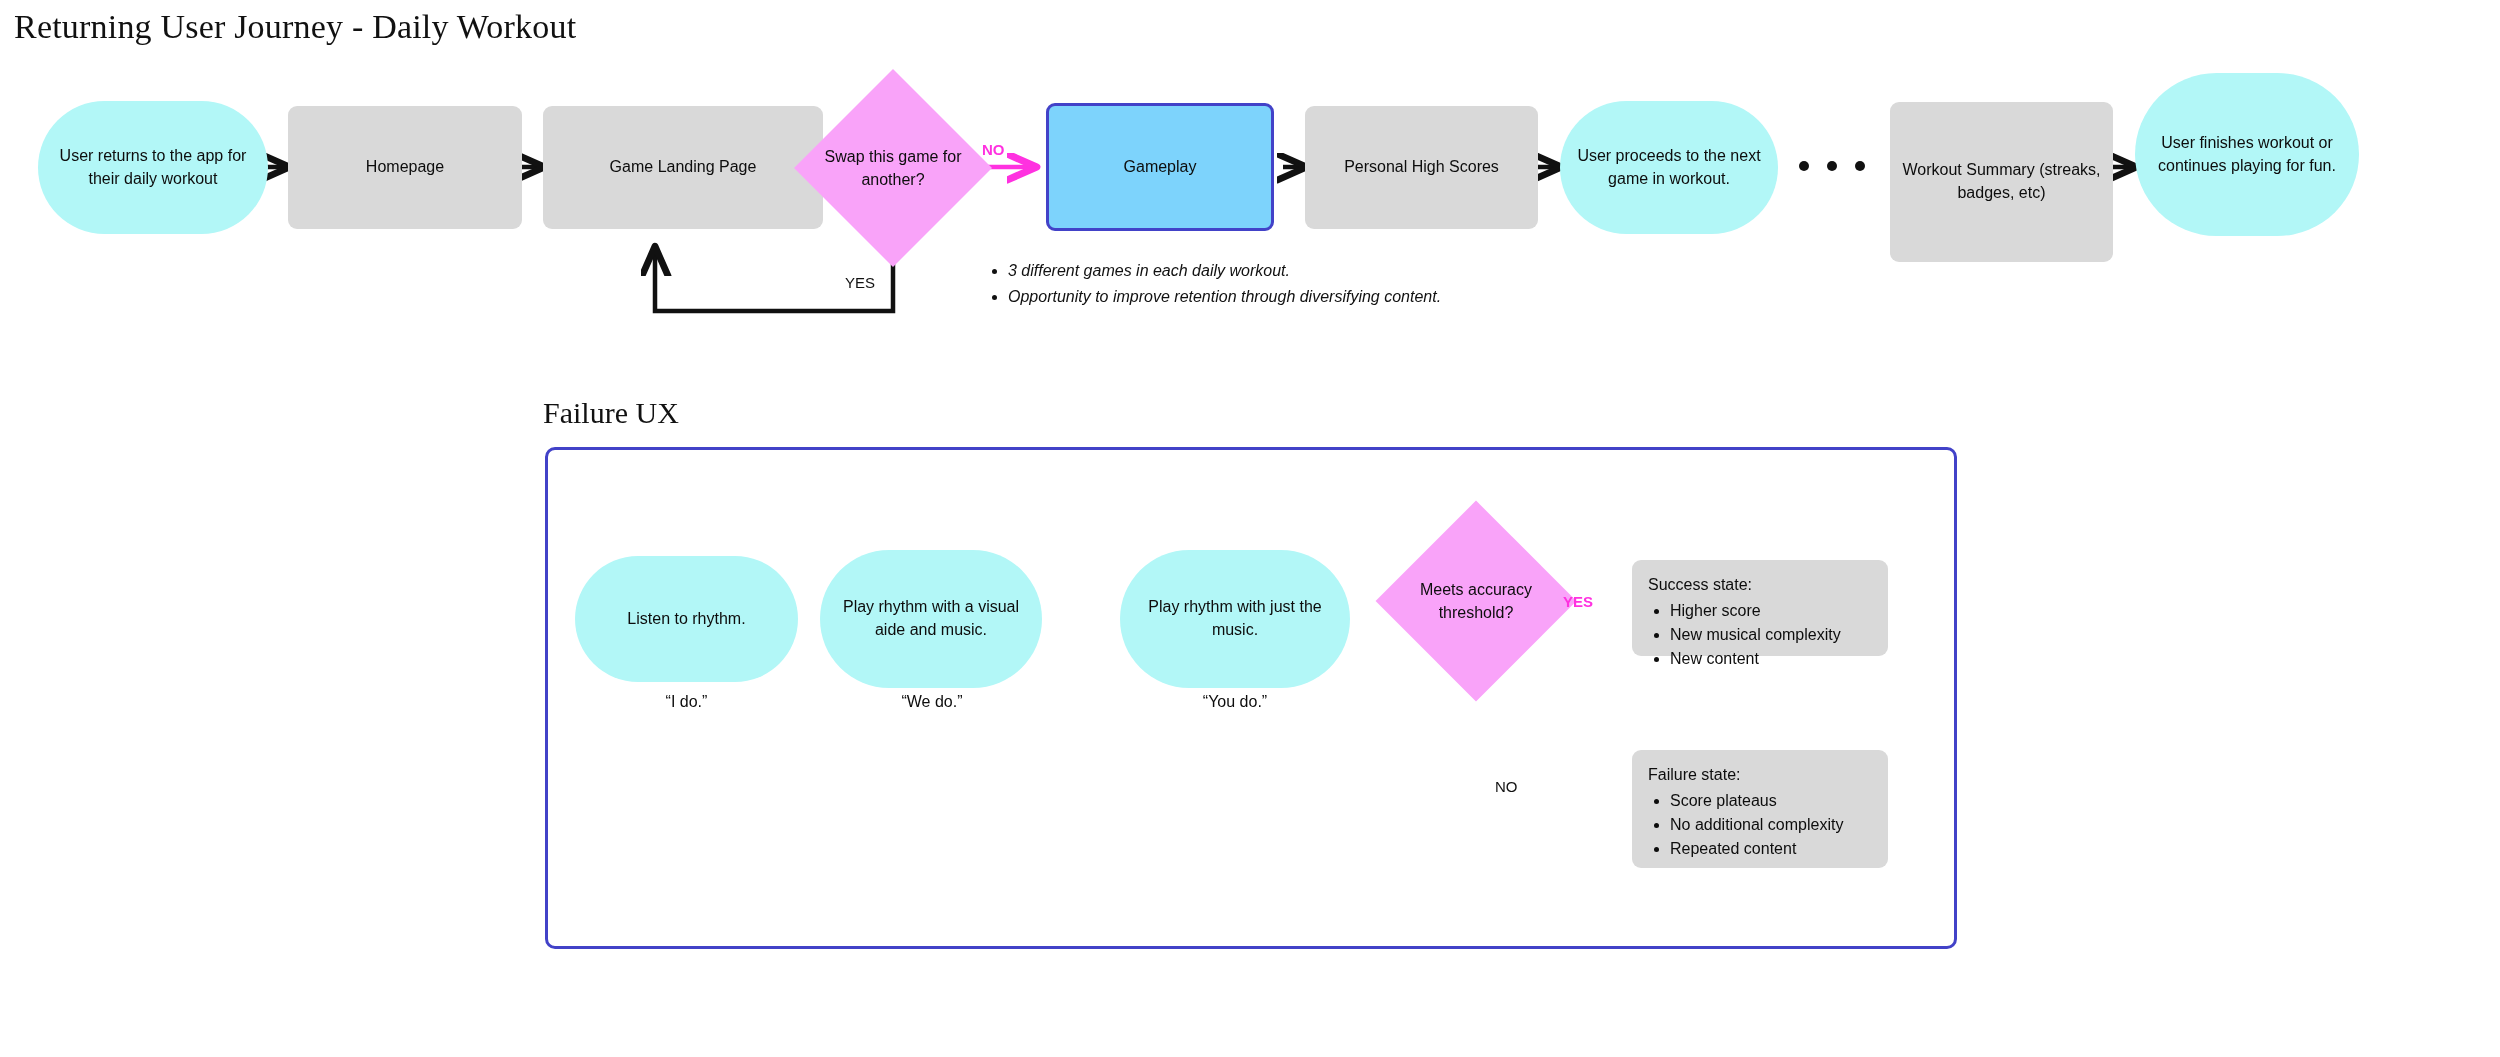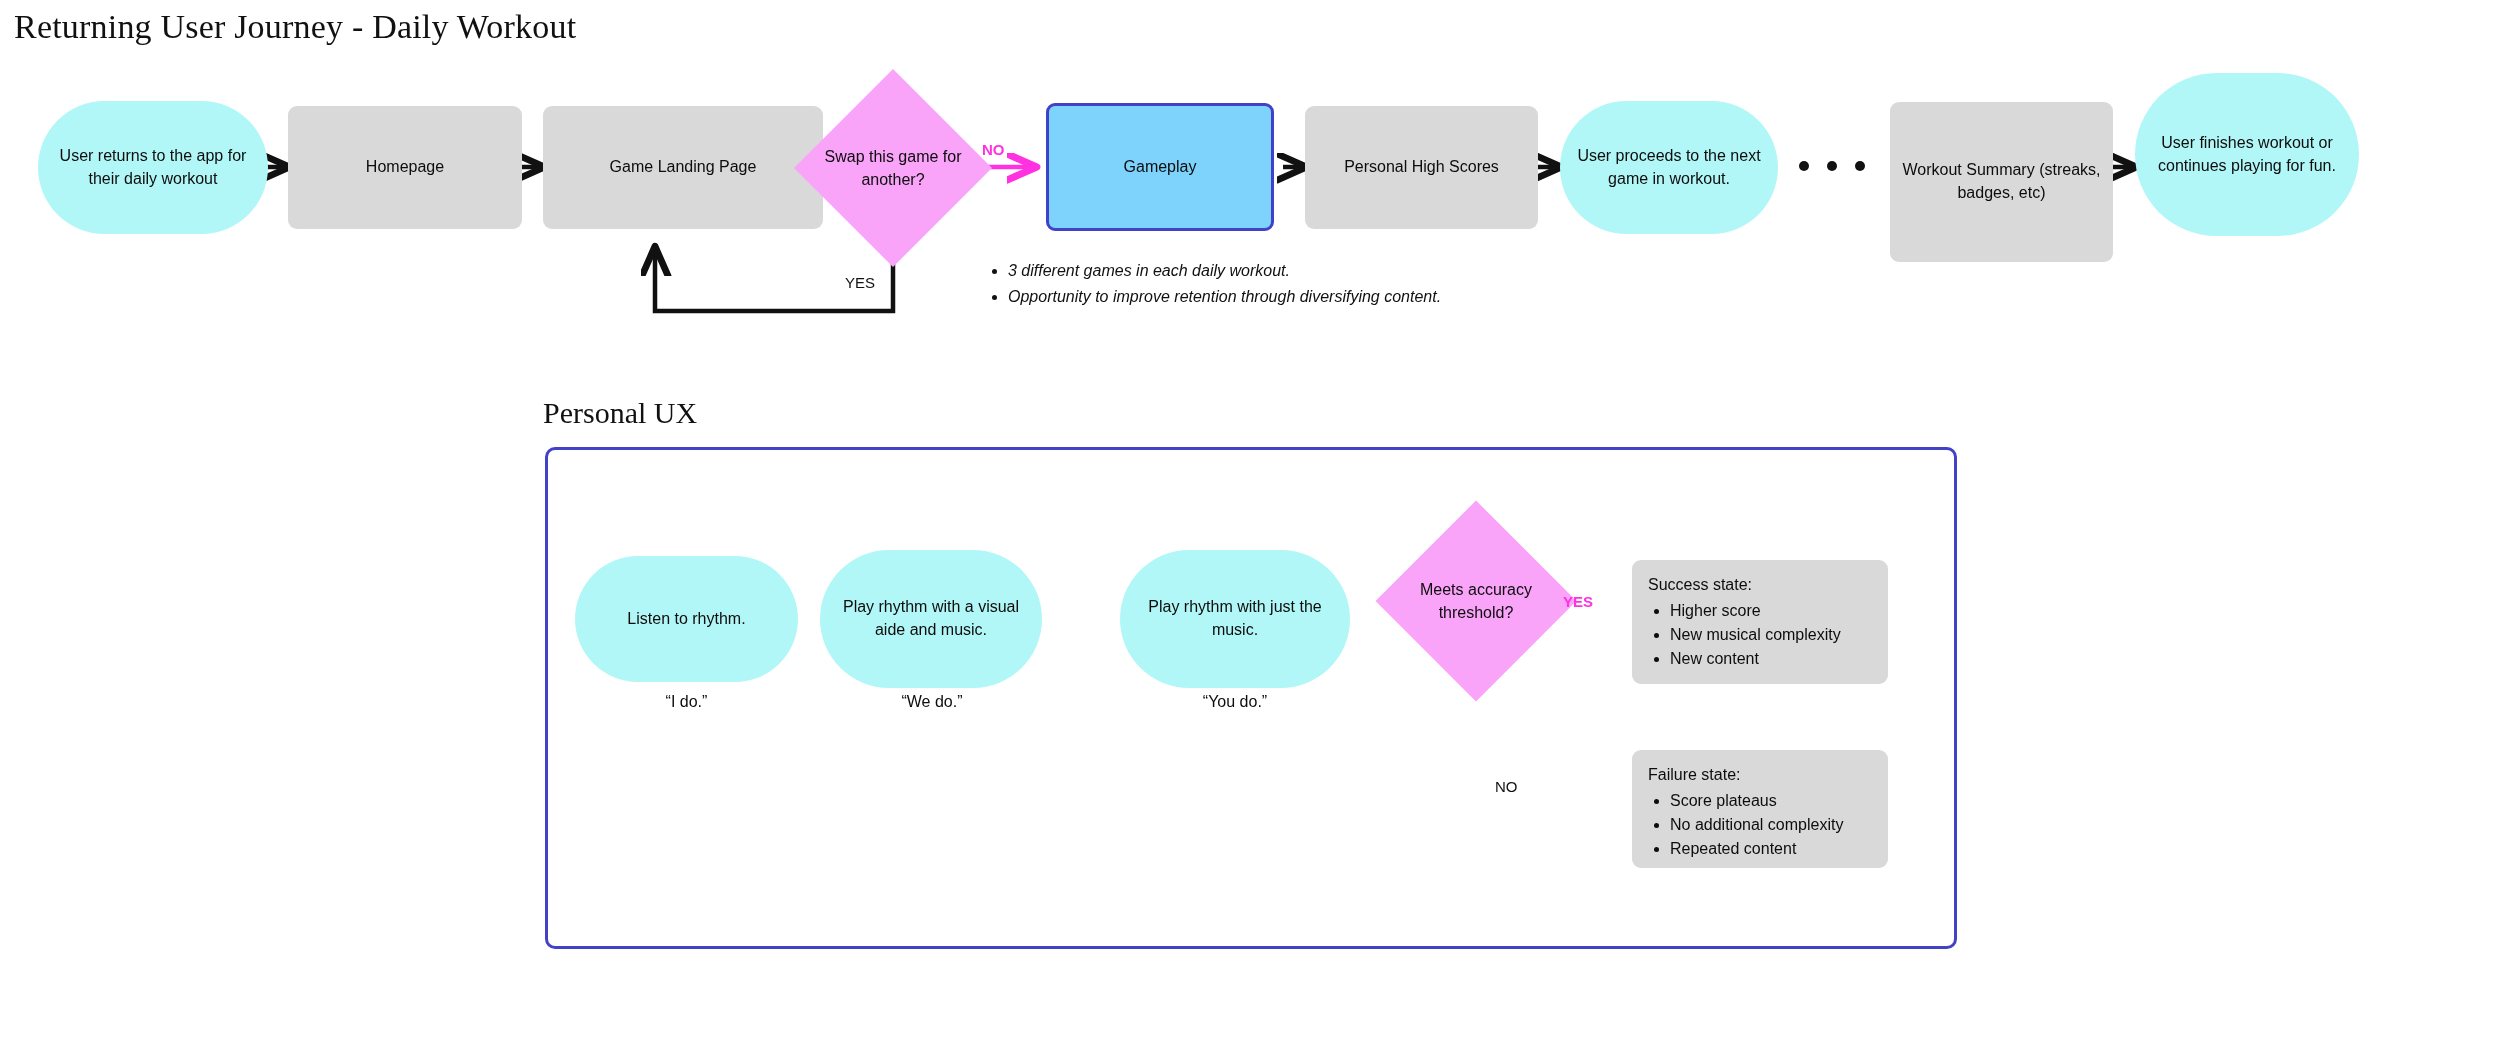--- a/index.html
+++ b/index.html
@@ -217,21 +217,21 @@
       <line x1="1069" y1="619" x2="1112" y2="619"></line>
       <line x1="1350" y1="619" x2="1392" y2="619"></line>
     </g>
 
     <line x1="1508" y1="619" x2="1627" y2="619" stroke="#ff31e0" stroke-width="4.5" fill="none" marker-end="url(#arrowMagenta)"></line>
 
     <polyline points="1476,705 1476,816 1627,816" stroke="#111111" stroke-width="4.5" fill="none" marker-end="url(#arrowBlack)"></polyline>
   </svg>
 
   <div class="title-main">Returning User Journey - Daily Workout</div>
-  <div class="title-sub">Personal UX</div>
+  <div class="title-sub">Failure UX</div>
 
   <div class="node node-cyan" style="left:38px; top:101px; width:230px; height:133px;">
     <span>User returns to the app for their daily workout</span>
   </div>
 
   <div class="node node-gray" style="left:288px; top:106px; width:234px; height:123px;text-align:right;">
     <span>Homepage</span>
   </div>
 
   <div class="node node-gray" style="left:543px; top:106px; width:280px; height:123px;">
@@ -297,21 +297,21 @@
   <div class="caption" style="left:1120px; top:693px; width:230px;">“You do.”</div>
 
   <div class="diamond" style="left:1405px; top:530px; width:142px; height:142px;">
     <div class="diamond-shape"></div>
     <div class="diamond-label">Meets accuracy threshold?</div>
   </div>
 
   <div class="edge-label magenta" style="left:1563px; top:593px;">YES</div>
   <div class="edge-label" style="left:1495px; top:778px;">NO</div>
 
-  <div class="node node-note" style="left:1632px; top:560px; width:256px; height:124px;">
+  <div class="node node-note" style="left:1632px; top:560px; width:256px; height:96px;">
     <div class="note-title">Success state:</div>
     <ul class="note-list">
       <li>Higher score</li>
       <li>New musical complexity</li>
       <li>New content</li>
     </ul>
   </div>
 
   <div class="node node-note" style="left:1632px; top:750px; width:256px; height:118px;">
     <div class="note-title">Failure state:</div>

